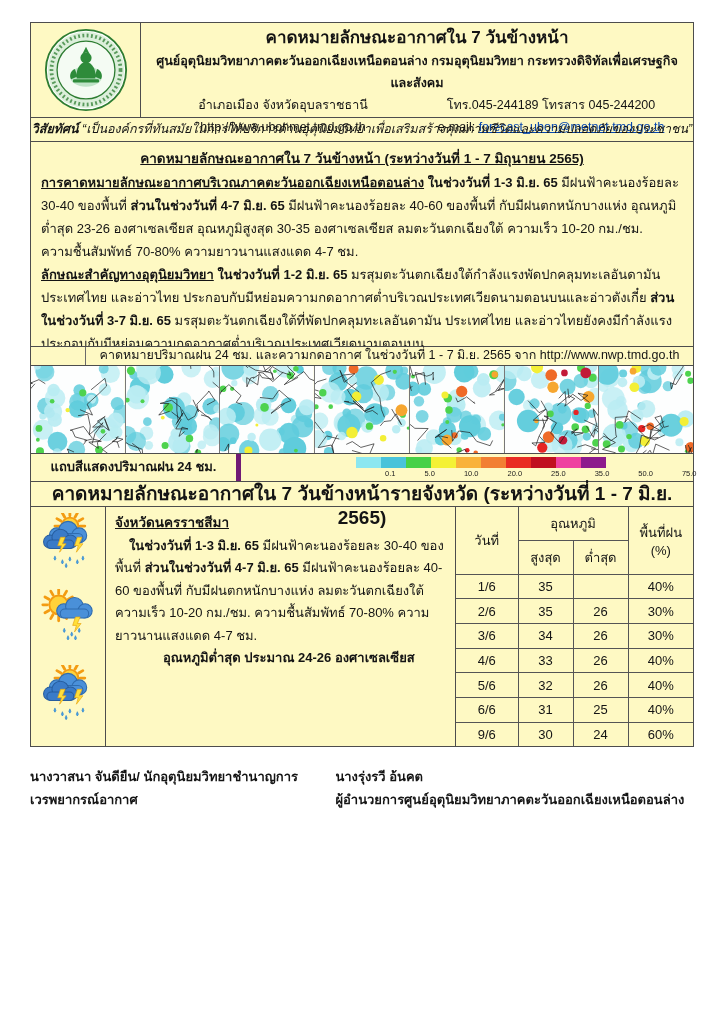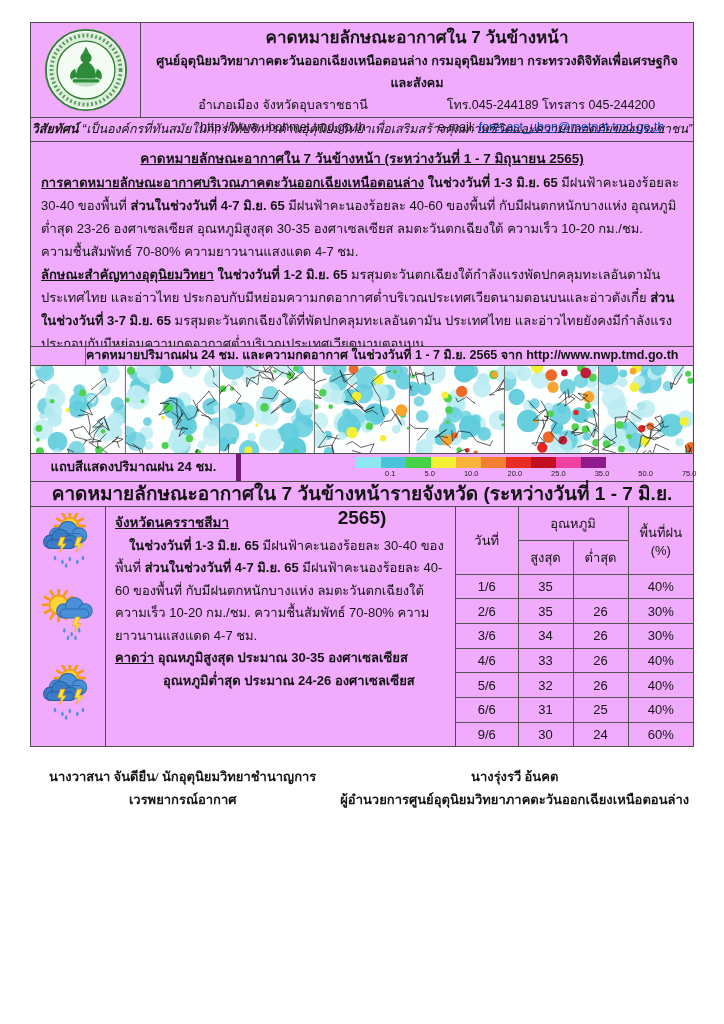--- a/index.html
+++ b/index.html
@@ -1,20 +1,20 @@
 <!DOCTYPE html>
 <html><head>
 <meta charset="utf-8">
 <style>
   * { margin:0; padding:0; box-sizing:border-box; }
   html,body { width:724px; height:1024px; background:#ffffff; }
   body { font-family:"Liberation Sans","DejaVu Sans",sans-serif; color:#141414; position:relative; }
   .b{font-weight:bold}.u{text-decoration:underline}
   .page{ position:absolute; left:30px; top:22px; width:664px; }
-  .sec{ border:1.5px solid #4d4d4d; border-top:none; background:#f0abfc; }
+  .sec{ border:1.5px solid #4d4d4d; border-top:none; background:#fef9c3; }
   .sec.first{ border-top:1.5px solid #4d4d4d; }
 
   
   .header{ display:flex; height:96px; }
   .logo-cell{ width:110px; border-right:1.5px solid #4d4d4d; display:flex; align-items:center; justify-content:center; }
   .head-right{ flex:1; padding:3px 8px 2px; }
   .head-title{ text-align:center; font-size:17px; font-weight:bold; line-height:24px; }
   .head-org{ text-align:center; font-size:12.6px; font-weight:bold; line-height:22px; }
   .head-cols{ display:flex; font-size:12.5px; line-height:22px; }
   .head-cols > div{ flex:1; text-align:center; }
@@ -25,21 +25,21 @@
   .vision .lbl{ font-weight:bold; }
 
   
   .forecast{ height:205px; padding:5px 10px 0 10px; font-size:13px; overflow:hidden; }
   .forecast .hd{ font-weight:bold; text-decoration:underline; line-height:24px; font-size:13.5px;text-align:center; }
   .forecast .para{ line-height:23px; text-align:left; }
 
   
   .maps-caption{ height:19px; display:flex; }
   .maps-caption .spacer{ width:55px; border-right:1px solid #6a6a6a; }
-  .maps-caption .cap{ flex:1; font-size:12.5px; font-weight:bold; line-height:17px; }
+  .maps-caption .cap{ flex:1; text-align:center; font-size:12.5px; font-weight:normal; line-height:17px; }
   .maps-row{ height:88px; display:flex; }
   .map-panel{ flex:1; border-right:1px solid #787878; position:relative; overflow:hidden; }
   .map-panel:last-child{ border-right:none; }
   .legend-row{ height:28px; display:flex; }
   .legend-label{ width:210px; border-right:5px solid #701a75; text-align:center; font-size:13px; font-weight:bold; line-height:26px; }
   .legend-bar-cell{ flex:1; position:relative; }
   .scale-bar{ position:absolute; left:115px; top:3px; width:250px; height:11px; display:flex; }
   .scale-seg{ flex:1; }
   .scale-ticks{ position:absolute; left:115px; top:15px; width:272px; display:flex; font-size:7.5px; color:#222; }
   .scale-ticks .tick{ width:25px; text-align:center;margin-left:29px; }
@@ -57,21 +57,21 @@
   .data-col table{ width:100%; height:100%; border-collapse:collapse; font-size:13px; text-align:center; }
   .data-col th,.data-col td{ border:1.2px solid #555; font-weight:normal; padding:0; }
   .data-col tr > *:first-child{ border-left:none; }
   .data-col tr > *:last-child{ border-right:none; }
   .data-col tr:first-child > *{ border-top:none; }
   .data-col tr:last-child > *{ border-bottom:none; }
   .data-col col.c-date{ width:62px; } .data-col col.c-max{ width:55px; } .data-col col.c-min{ width:55px; }
 
   
   .signatures{ display:flex; margin-top:18px; font-size:13px; font-weight:bold; }
-  .sig{ text-align:center; line-height:23px;font-family:Liberation Serif, serif; }
+  .sig{ text-align:left; line-height:23px; }
   .sig.left{ width:46%; }
   .sig.right{ width:54%; }
 </style>
 </head>
 <body>
 
 <div class="page">
 
   <div class="sec first header">
     <div class="logo-cell">
@@ -628,21 +628,20 @@
             <path d="M24 50 q2.2 3.2 0 4.6 q-2.2 -1.4 0 -4.6" fill="#4aa3e8" stroke="#2d7fc4" stroke-width="0.6"></path>
             <path d="M32 47 q2.2 3.2 0 4.6 q-2.2 -1.4 0 -4.6" fill="#4aa3e8" stroke="#2d7fc4" stroke-width="0.6"></path>
             <path d="M40 50 q2.2 3.2 0 4.6 q-2.2 -1.4 0 -4.6" fill="#4aa3e8" stroke="#2d7fc4" stroke-width="0.6"></path>
             <path d="M46 46 q2.2 3.2 0 4.6 q-2.2 -1.4 0 -4.6" fill="#4aa3e8" stroke="#2d7fc4" stroke-width="0.6"></path>
             <path d="M28 54 q2.2 3.2 0 4.6 q-2.2 -1.4 0 -4.6" fill="#4aa3e8" stroke="#2d7fc4" stroke-width="0.6"></path>
           </svg></span>
     </div>
     <div class="prov-col">
       <div class="pname">จังหวัดนครราชสีมา</div>
       <div class="ppara"><span class="b">ในช่วงวันที่ 1-3 มิ.ย. 65</span><span> มีฝนฟ้าคะนองร้อยละ 30-40 ของพื้นที่ </span><span class="b">ส่วนในช่วงวันที่ 4-7 มิ.ย. 65</span><span> มีฝนฟ้าคะนองร้อยละ 40-60 ของพื้นที่ กับมีฝนตกหนักบางแห่ง ลมตะวันตกเฉียงใต้ ความเร็ว 10-20 กม./ชม. ความชื้นสัมพัทธ์ 70-80% ความยาวนานแสงแดด 4-7 ชม.</span></div>
-      <div><span class="b u">คาดว่า</span><span class="b">  อุณหภูมิสูงสุด  ประมาณ 30-35 องศาเซลเซียส</span></div>
       <div class="expect2 b">อุณหภูมิต่ำสุด  ประมาณ 24-26 องศาเซลเซียส</div>
     </div>
     <div class="data-col">
       <table>
         <colgroup>
             <col class="c-date">
             <col class="c-max">
             <col class="c-min">
             <col>
           </colgroup>

